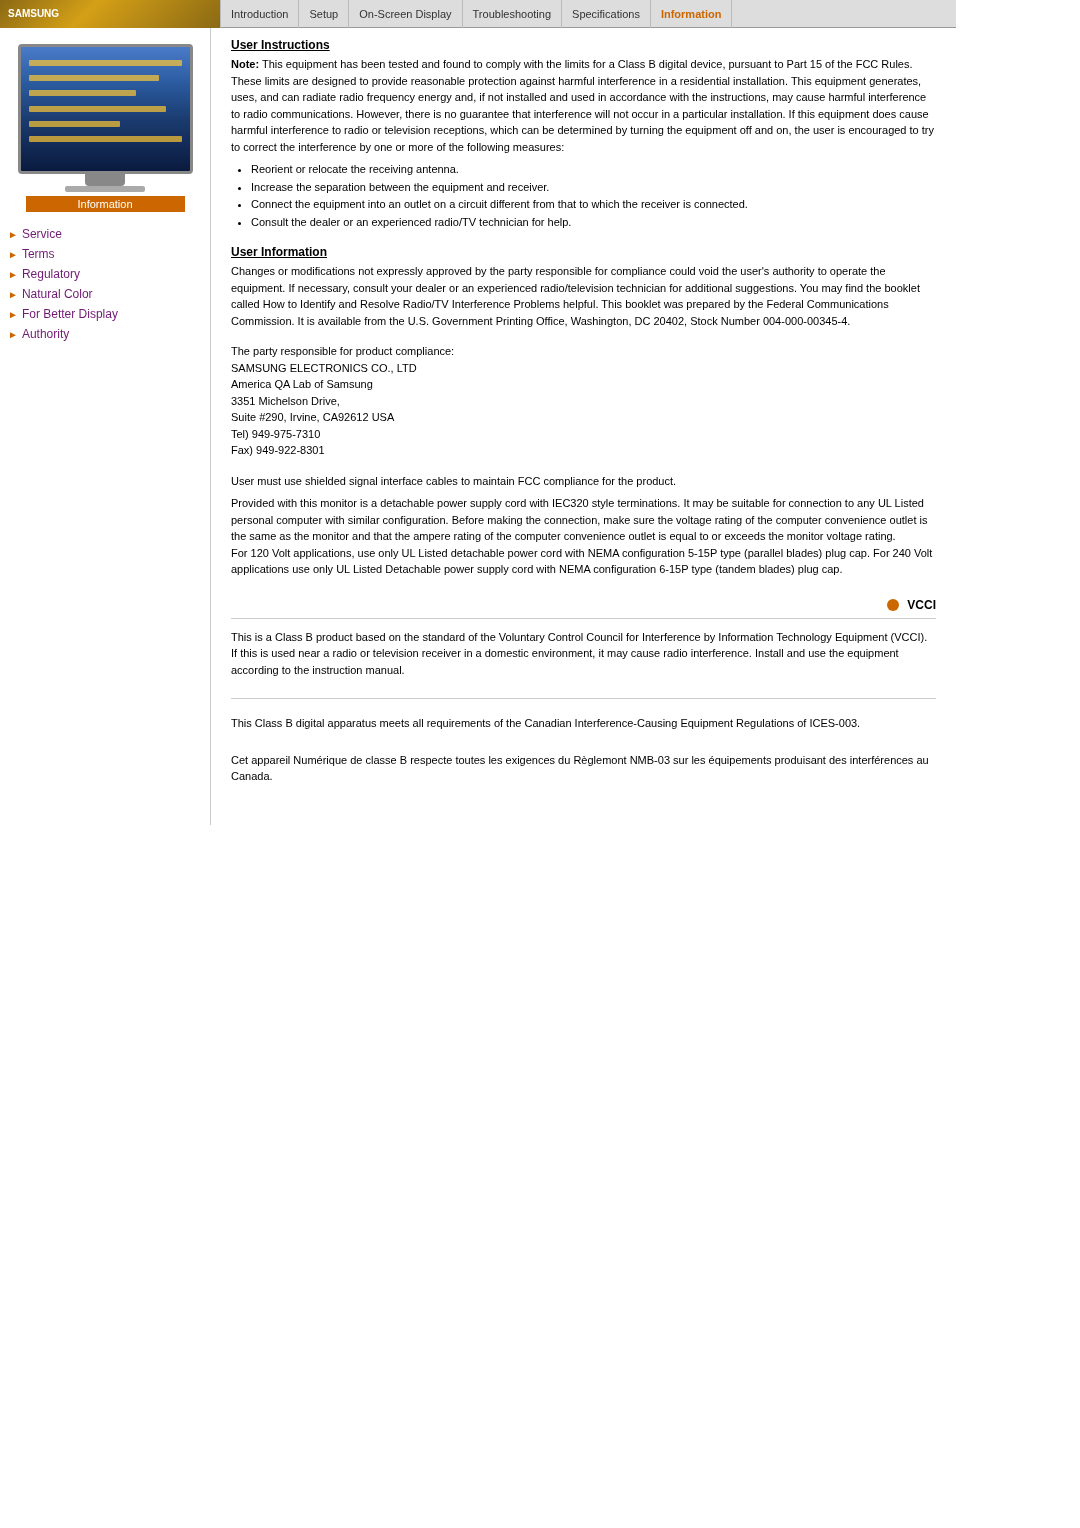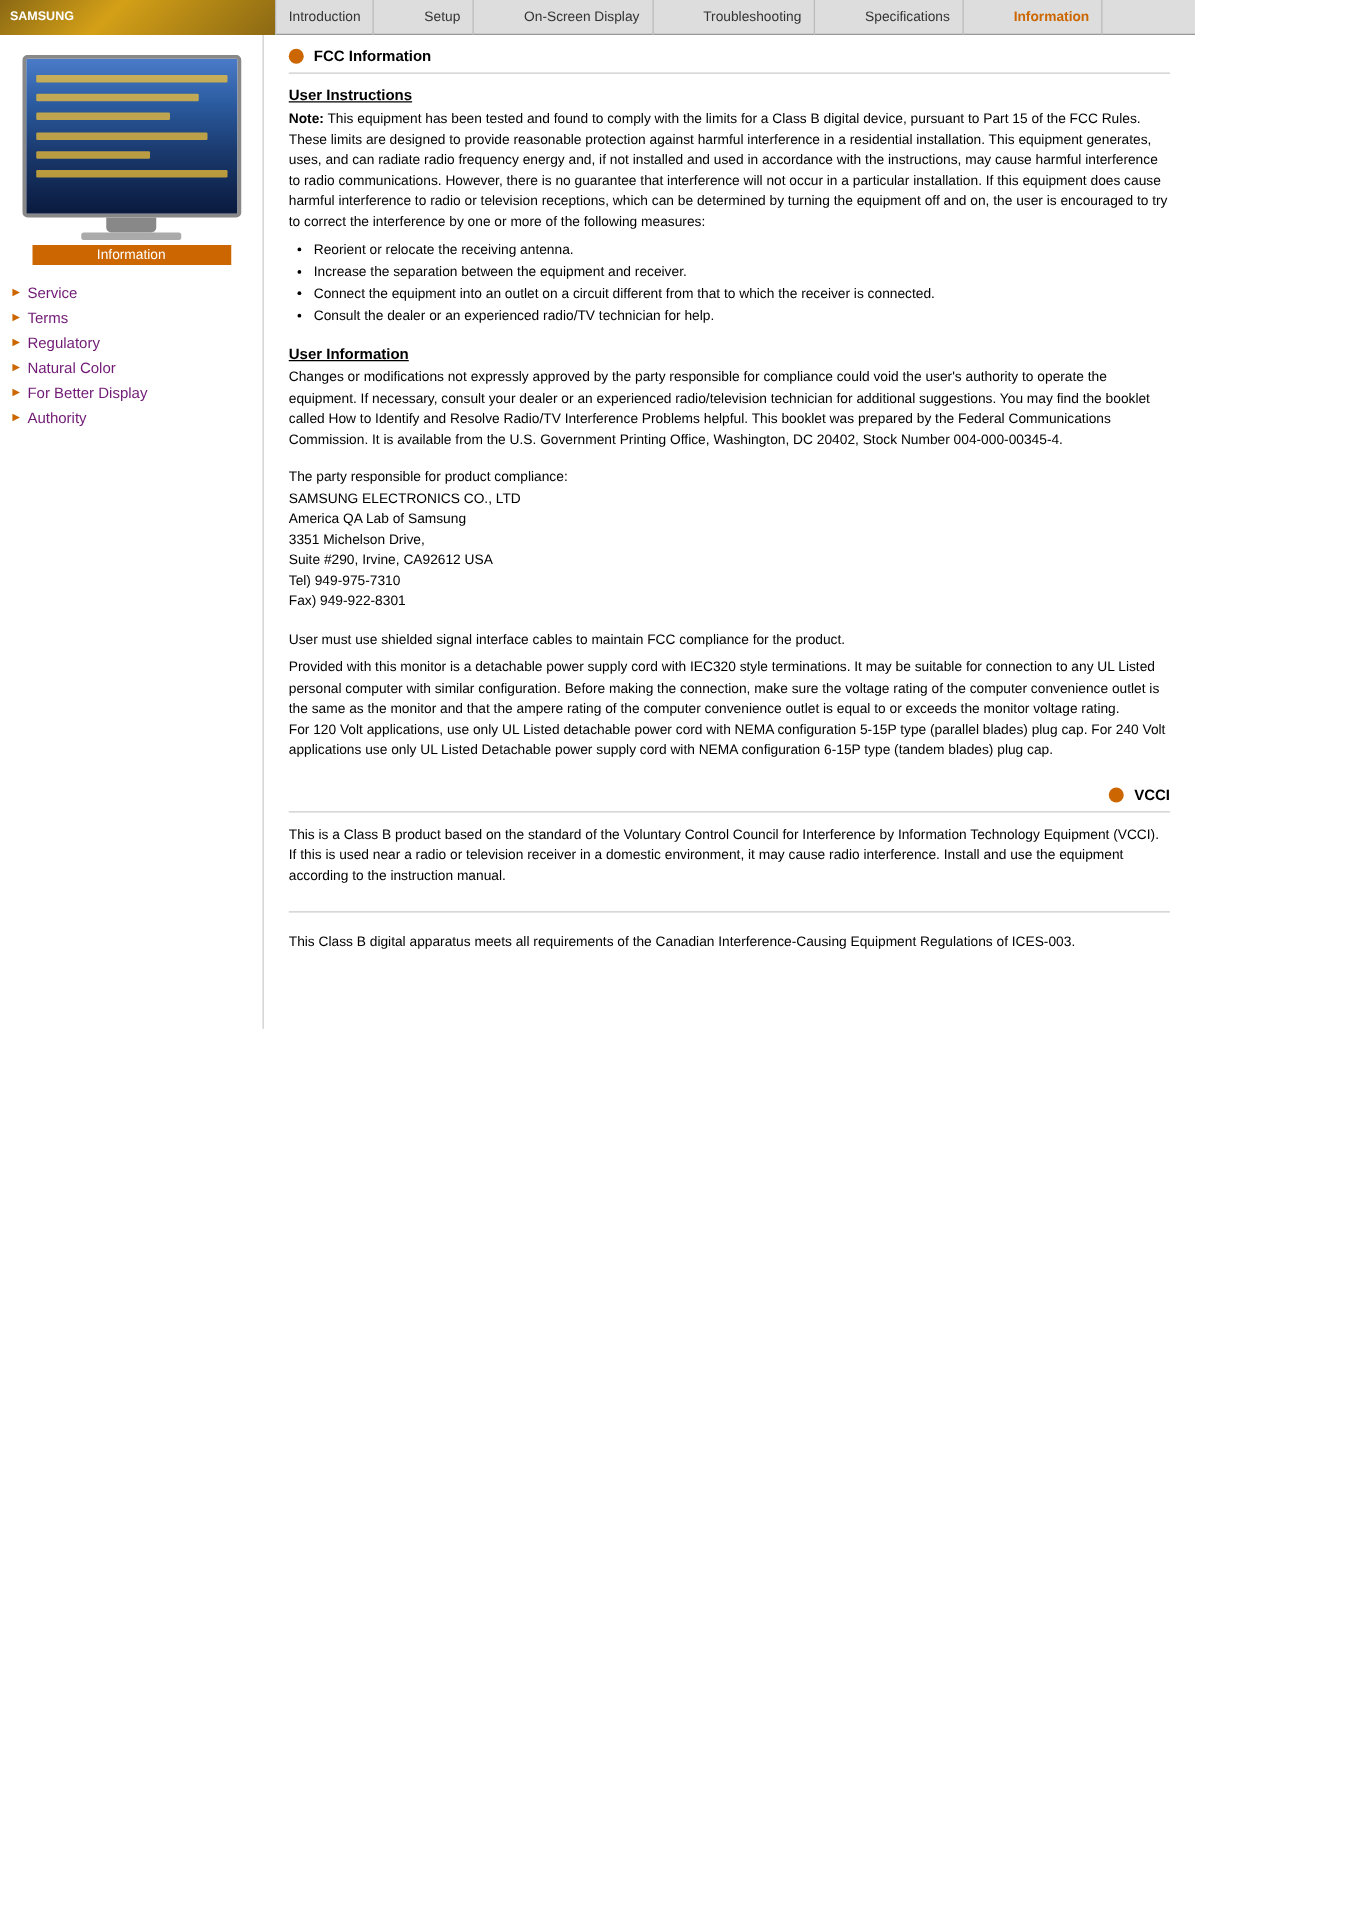--- a/index.html
+++ b/index.html
@@ -4,21 +4,21 @@
   <style>
     * { margin: 0; padding: 0; box-sizing: border-box; }
     body { font-family: Arial, sans-serif; font-size: 12px; background: #fff; color: #000; }
 
     .page-wrapper { width: 956px; min-height: 1528px; background: #fff; }
 
     
     .top-nav { background: #ddd; display: flex; align-items: center; padding: 0; height: 28px; border-bottom: 1px solid #999; }
     .top-nav-logo { width: 220px; background: linear-gradient(135deg, #8B6914 0%, #D4A017 40%, #8B6914 100%); height: 28px; display: flex; align-items: center; padding: 0 8px; flex-shrink: 0; }
     .top-nav-logo span { color: #fff; font-size: 10px; font-weight: bold; }
-    .top-nav-items { display: flex; align-items: center; height: 28px; gap: 30px; }
+    .top-nav-items { display: flex; align-items: center; height: 28px; }
     .nav-item { padding: 0 10px; font-size: 11px; color: #333; cursor: pointer; height: 28px; display: flex; align-items: center; border-right: 1px solid #bbb; }
     .nav-item:first-child { border-left: 1px solid #bbb; }
     .nav-item.active { color: #cc6600; font-weight: bold; }
 
     
     .main-layout { display: flex; }
 
     
     .sidebar { width: 210px; flex-shrink: 0; padding: 8px 0; }
     .sidebar-monitor { width: 175px; margin: 8px auto; }
@@ -127,24 +127,20 @@
         <div class="sidebar-nav-item">
           <span class="arrow">►</span>
           <a href="#">Authority</a>
         </div>
       </div>
     </div>
 
     <div class="content-area">
 
       <div class="section">
-        <div class="section-header">
-          <div class="bullet-orange"></div>
-          <span class="section-title">FCC Information</span>
-        </div>
 
         <div class="subsection">
           <div class="subsection-title">User Instructions</div>
           <p class="body-text">
             <span class="note-bold">Note:</span><span> This equipment has been tested and found to comply with the limits for a Class B digital device, pursuant to Part 15 of the FCC Rules. These limits are designed to provide reasonable protection against harmful interference in a residential installation. This equipment generates, uses, and can radiate radio frequency energy and, if not installed and used in accordance with the instructions, may cause harmful interference to radio communications. However, there is no guarantee that interference will not occur in a particular installation. If this equipment does cause harmful interference to radio or television receptions, which can be determined by turning the equipment off and on, the user is encouraged to try to correct the interference by one or more of the following measures:</span>
           </p>
           <ul class="bullet-list">
             <li>Reorient or relocate the receiving antenna.</li>
             <li>Increase the separation between the equipment and receiver.</li>
             <li>Connect the equipment into an outlet on a circuit different from that to which the receiver is connected.</li>
@@ -180,17 +176,18 @@
           <span class="section-title">VCCI</span>
         </div>
         <p class="body-text">This is a Class B product based on the standard of the Voluntary Control Council for Interference by Information Technology Equipment (VCCI). If this is used near a radio or television receiver in a domestic environment, it may cause radio interference. Install and use the equipment according to the instruction manual.</p>
       </div>
 
       <hr class="divider">
 
       <div class="section">
         <p class="body-text">This Class B digital apparatus meets all requirements of the Canadian Interference-Causing Equipment Regulations of ICES-003.</p>
         <br>
+        <p class="body-text">Cet appareil Numérique de classe B respecte toutes les exigences du Règlemont NMB-03 sur les équipements produisant des interférences au Canada.</p>
       </div>
 
     </div>
   </div>
 </div>
 
 </body></html>

